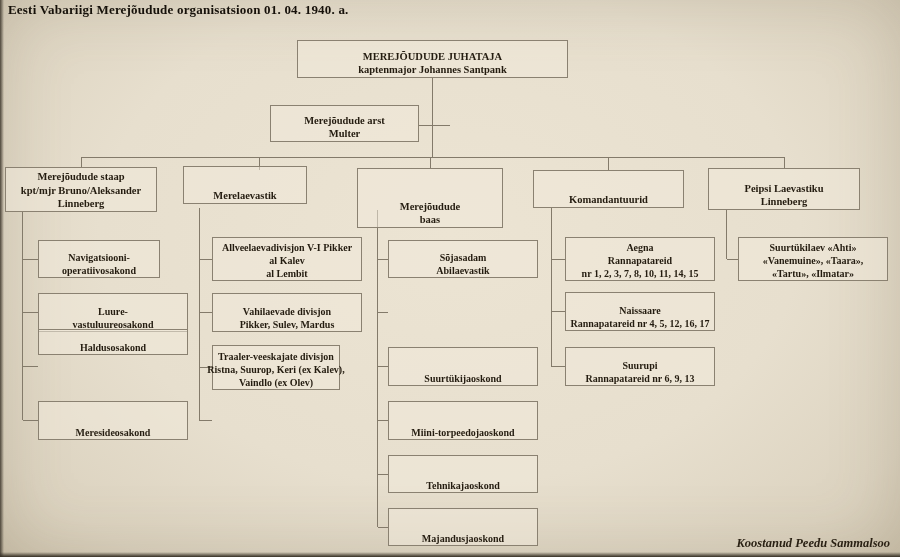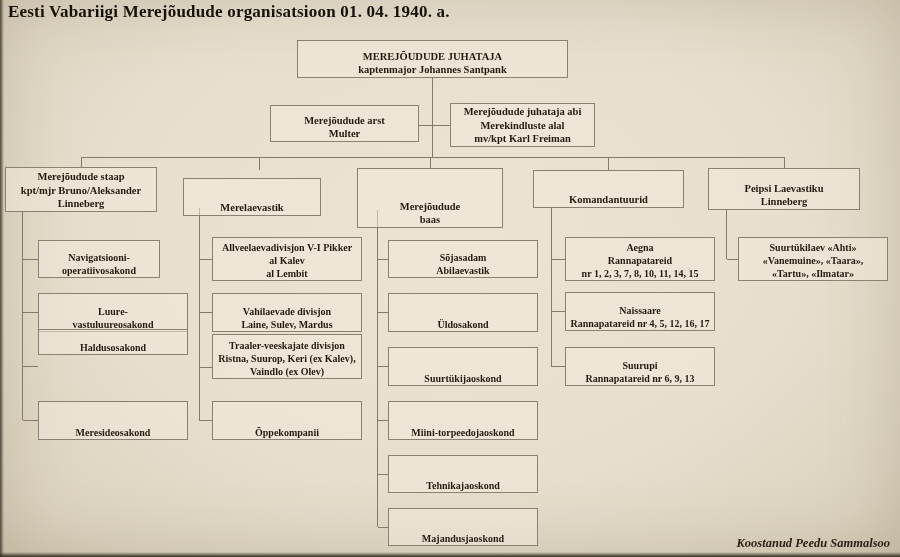--- a/index.html
+++ b/index.html
@@ -7,21 +7,21 @@
     position:relative;width:900px;height:557px;overflow:hidden;
     background:radial-gradient(ellipse at 50% 42%, #ece4d3 0%, #e7dfce 55%, #dcd3c0 85%, #d2c8b3 100%);
     box-shadow:inset 0 0 70px rgba(110,95,70,.22);
     font-family:"Liberation Serif","DejaVu Serif",serif;color:#2a2114;
   }
   .edge-left{position:absolute;left:0;top:0;width:4px;height:100%;
     background:linear-gradient(to right,#4d463a,rgba(77,70,58,0));}
   .edge-bottom{position:absolute;left:0;bottom:0;width:100%;height:5px;
     background:linear-gradient(to top,#352f24,rgba(53,47,36,0));}
   .title{
-    position:absolute;left:8px;top:2px;margin:0;font-size:17px;font-weight:700;
+    position:absolute;left:8px;top:2px;margin:0;font-size:13px;font-weight:700;
     letter-spacing:.2px;color:#16110a;white-space:nowrap;
   }
   .box{
     position:absolute;box-sizing:border-box;border:1px solid #8a8171;
     background:rgba(240,233,219,.55);
     display:flex;flex-direction:column;justify-content:flex-end;align-items:center;
     text-align:center;font-weight:700;font-size:10px;line-height:1.3;color:#241c10;
   }
   .box.top{font-size:10.5px;}
   .bl{display:block;white-space:nowrap;}
@@ -80,32 +80,27 @@
 
   <div class="box top" style="left:297px;top:40px;width:271px;height:38px">
     <span class="bl">MEREJÕUDUDE JUHATAJA</span>
     <span class="bl">kaptenmajor Johannes Santpank</span>
   </div>
 
   <div class="box top" style="left:270px;top:105px;width:149px;height:37px">
     <span class="bl">Merejõudude arst</span>
     <span class="bl">Multer</span>
   </div>
-  <div class="box top" style="left:450px;top:103px;width:145px;height:44px">
-    <span class="bl">Merejõudude juhataja abi</span>
-    <span class="bl">Merekindluste alal</span>
-    <span class="bl">mv/kpt Karl Freiman</span>
-  </div>
 
   <div class="box top" style="left:5px;top:167px;width:152px;height:45px">
     <span class="bl">Merejõudude staap</span>
     <span class="bl">kpt/mjr Bruno/Aleksander</span>
     <span class="bl">Linneberg</span>
   </div>
-  <div class="box top" style="left:183px;top:178px;width:138px;height:38px">
+  <div class="box top" style="left:183px;top:166px;width:124px;height:38px">
     <span class="bl">Merelaevastik</span>
   </div>
   <div class="box top" style="left:357px;top:168px;width:146px;height:60px">
     <span class="bl">Merejõudude</span>
     <span class="bl">baas</span>
   </div>
   <div class="box top" style="left:533px;top:170px;width:151px;height:38px">
     <span class="bl">Komandantuurid</span>
   </div>
   <div class="box top" style="left:708px;top:168px;width:152px;height:42px">
@@ -128,37 +123,31 @@
     <span class="bl">Meresideosakond</span>
   </div>
 
   <div class="box" style="left:212px;top:237px;width:150px;height:44px">
     <span class="bl">Allveelaevadivisjon V-I Pikker</span>
     <span class="bl">al Kalev</span>
     <span class="bl">al Lembit</span>
   </div>
   <div class="box" style="left:212px;top:293px;width:150px;height:39px">
     <span class="bl">Vahilaevade divisjon</span>
-    <span class="bl">Laine, Sulev, Mardus</span>
+    <span class="bl">Pikker, Sulev, Mardus</span>
   </div>
-  <div class="box" style="left:212px;top:334px;width:150px;height:45px">
+  <div class="box" style="left:212px;top:345px;width:128px;height:45px">
     <span class="bl">Traaler-veeskajate divisjon</span>
     <span class="bl">Ristna, Suurop, Keri (ex Kalev),</span>
     <span class="bl">Vaindlo (ex Olev)</span>
-  </div>
-  <div class="box" style="left:212px;top:401px;width:150px;height:39px">
-    <span class="bl">Õppekompanii</span>
   </div>
 
   <div class="box" style="left:388px;top:240px;width:150px;height:38px">
     <span class="bl">Sõjasadam</span>
     <span class="bl">Abilaevastik</span>
-  </div>
-  <div class="box" style="left:388px;top:293px;width:150px;height:39px">
-    <span class="bl">Üldosakond</span>
   </div>
   <div class="box" style="left:388px;top:347px;width:150px;height:39px">
     <span class="bl">Suurtükijaoskond</span>
   </div>
   <div class="box" style="left:388px;top:401px;width:150px;height:39px">
     <span class="bl">Miini-torpeedojaoskond</span>
   </div>
   <div class="box" style="left:388px;top:455px;width:150px;height:38px">
     <span class="bl">Tehnikajaoskond</span>
   </div>

